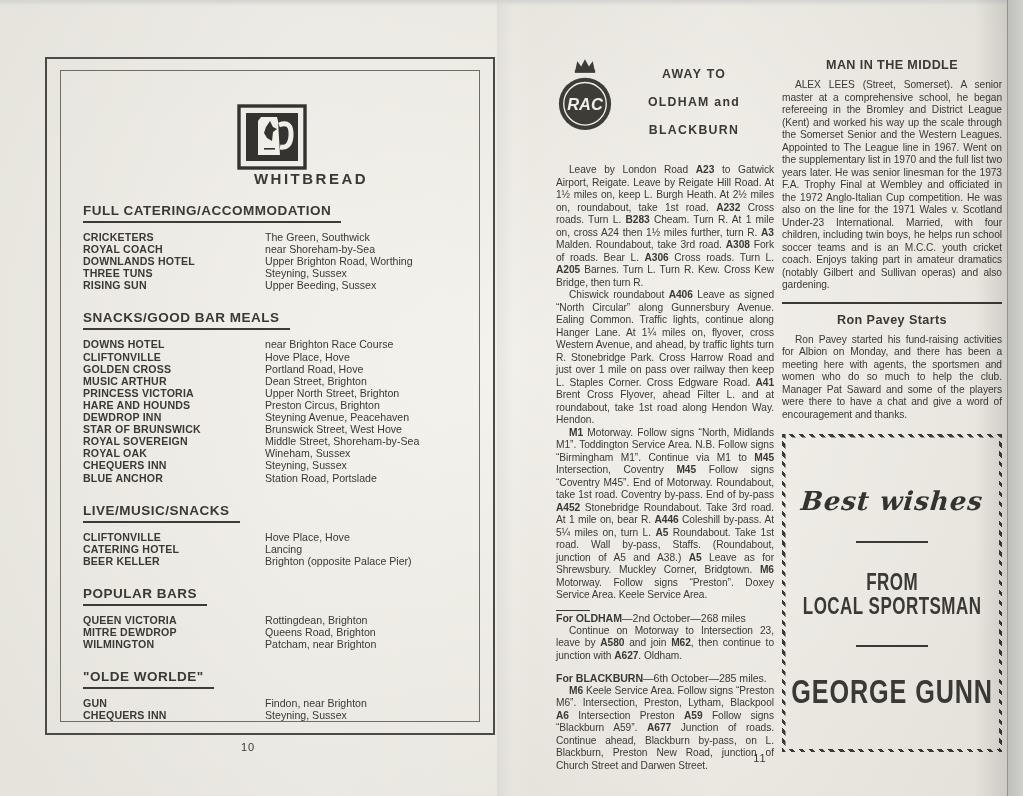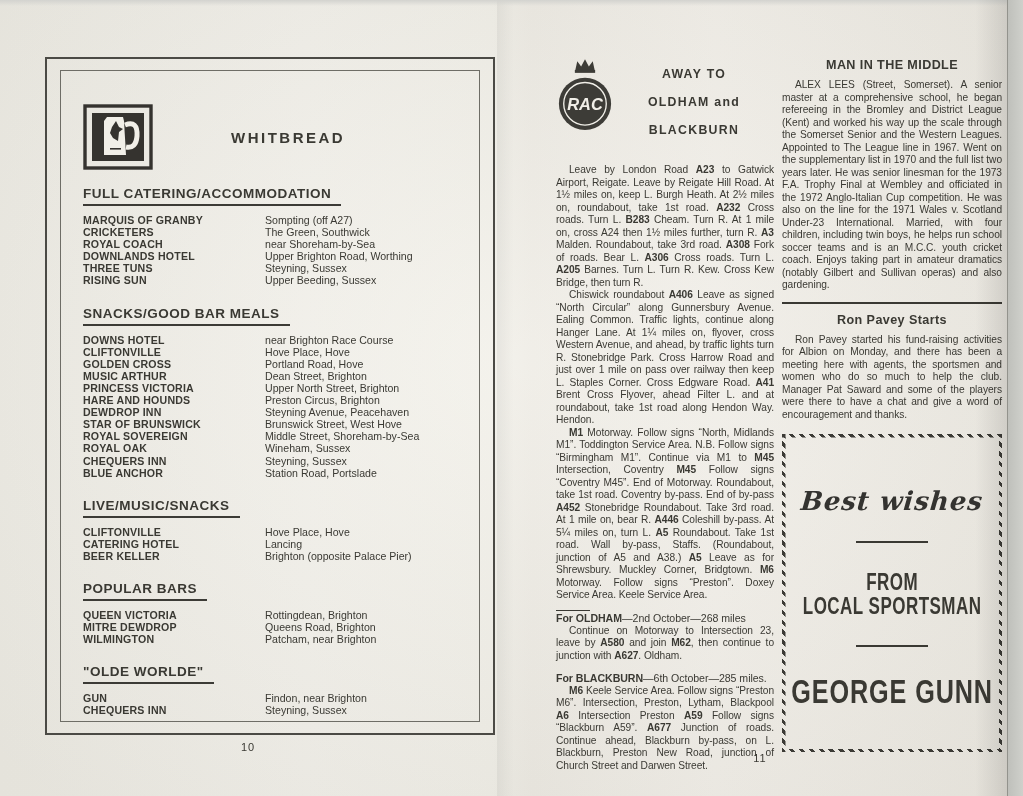--- a/index.html
+++ b/index.html
@@ -13,21 +13,21 @@
   }
   .top-edge{position:absolute;left:0;top:0;right:0;height:6px;background:linear-gradient(to bottom,#d3d3cf,rgba(211,211,207,0));}
   .page-edge{position:absolute;top:0;bottom:0;left:1007px;right:0;background:linear-gradient(to right,#bfc0bb,#cfd0cb);border-left:1px solid #93938d;}
   .edge-shade{position:absolute;top:0;bottom:0;left:975px;width:32px;background:linear-gradient(to right,rgba(0,0,0,0),rgba(0,0,0,.10));}
   .spine{position:absolute;top:0;bottom:0;left:497px;width:24px;background:linear-gradient(to right,rgba(0,0,0,.05),rgba(0,0,0,0) 70%);}
 
   
   .left-page{position:absolute;left:0;top:0;width:510px;height:796px;}
   .ad-outer{position:absolute;left:45px;top:57px;width:450px;height:678px;border:2.5px solid #4b4a45;}
   .ad-inner{position:absolute;inset:11px 13px;border:1.3px solid #6e6d66;padding:33px 18px 0 22px;overflow:hidden;}
-  .brand-row{display:flex;align-items:center;}
+  .brand-row{display:flex;align-items:center;flex-direction:column;}
   .logo{flex:none;}
   .brand{margin-left:78px;font-size:15px;font-weight:bold;letter-spacing:2.5px;}
   .venue-section{margin-top:17px;}
   .venue-section:first-of-type{margin-top:14px;}
   .sec-title{display:inline-block;margin:0;font-size:13.5px;font-weight:bold;letter-spacing:.5px;padding:0 10px 3px 0;border-bottom:2.5px solid #3c3b36;}
   .rows{margin-top:8px;}
   .row{display:flex;font-size:10.6px;line-height:12.1px;}
   .vname{flex:none;width:182px;font-weight:bold;letter-spacing:.2px;}
   .vloc{flex:1;}
   .pagenum{position:absolute;font-size:11px;letter-spacing:1px;}
@@ -86,24 +86,20 @@
           </svg>
           <div class="brand">WHITBREAD</div>
         </div>
 
         <div>
 
         <section class="venue-section">
               <h3 class="sec-title">FULL CATERING/ACCOMMODATION</h3>
               <div class="rows">
 
-              <div class="row">
-                    <span class="vname">MARQUIS OF GRANBY</span>
-                    <span class="vloc">Sompting (off A27)</span>
-                  </div>
                 <div class="row">
                     <span class="vname">CRICKETERS</span>
                     <span class="vloc">The Green, Southwick</span>
                   </div>
                 <div class="row">
                     <span class="vname">ROYAL COACH</span>
                     <span class="vloc">near Shoreham-by-Sea</span>
                   </div>
                 <div class="row">
                     <span class="vname">DOWNLANDS HOTEL</span>

